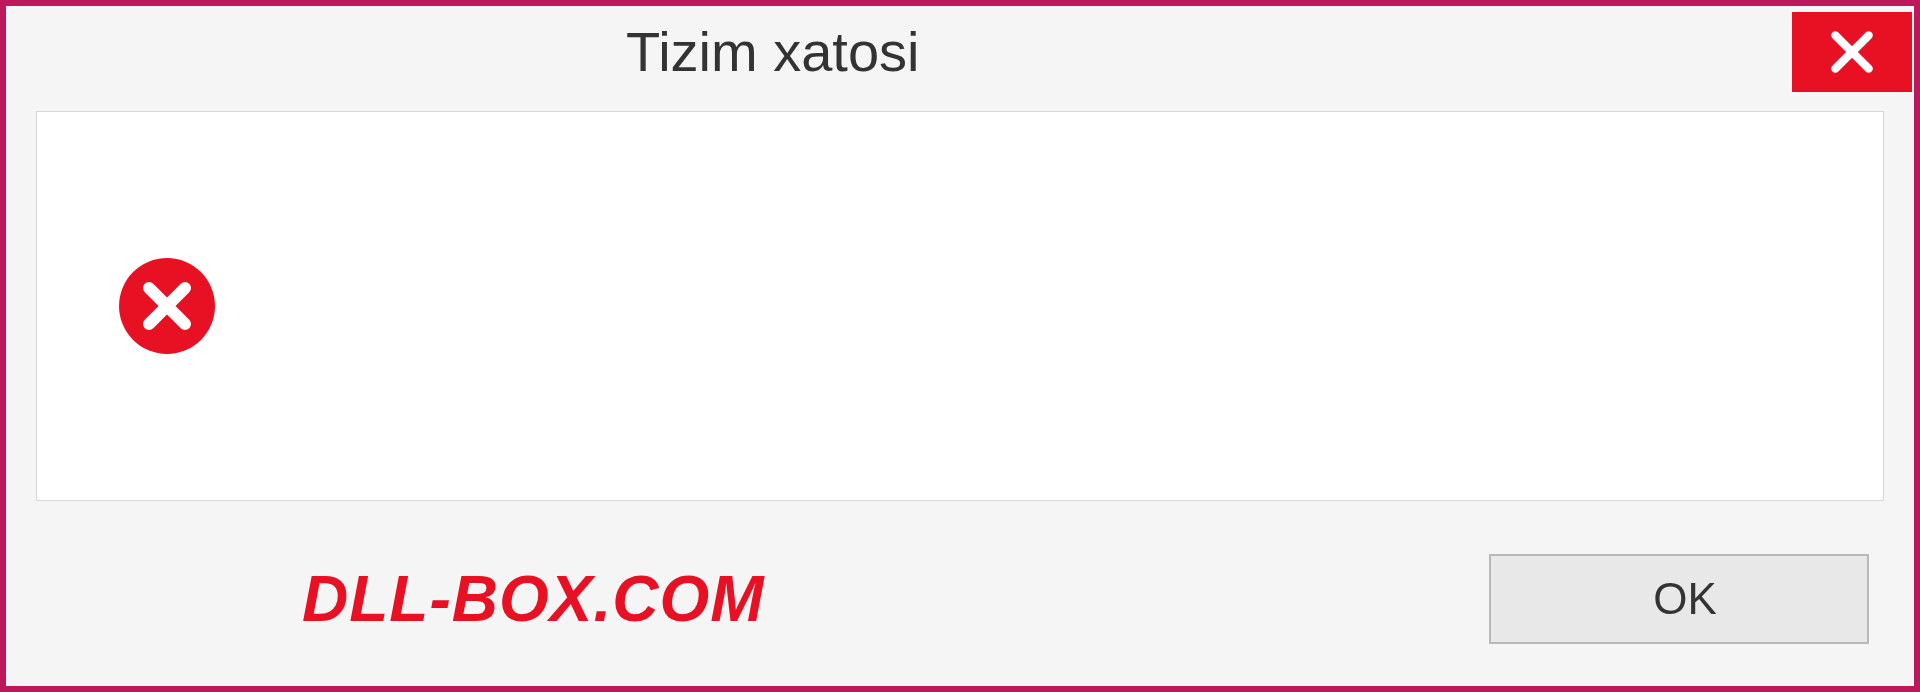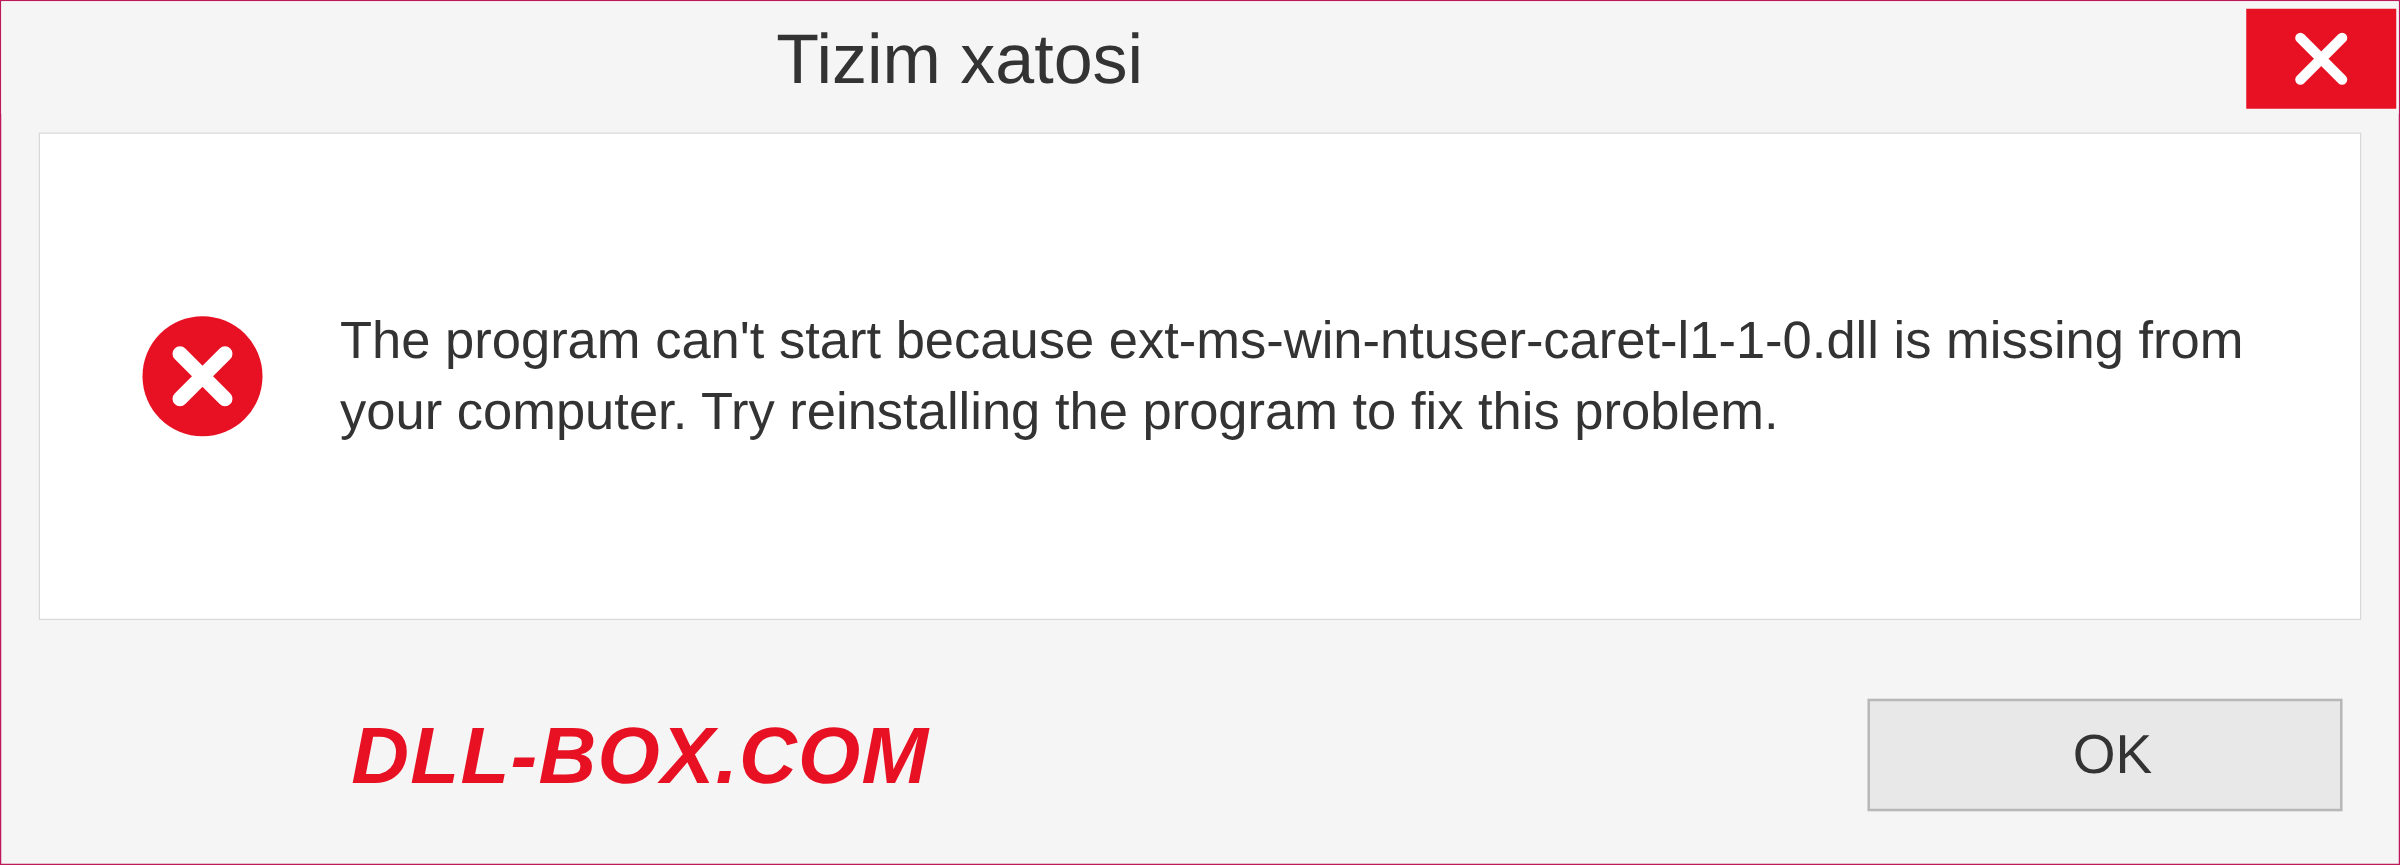--- a/index.html
+++ b/index.html
@@ -11,21 +11,21 @@
       font-family: 'Segoe UI', Arial, sans-serif;
       background: #ffffff;
       width: 1920px;
       height: 692px;
       overflow: hidden;
     }
     .dialog {
       width: 1920px;
       height: 692px;
       background: #f5f5f5;
-      border: 1px solid #be185d;
+      border: 6px solid #be185d;
       position: relative;
     }
     .titlebar {
       height: 90px;
       display: flex;
       align-items: center;
       justify-content: space-between;
       background: #f5f5f5;
     }
     .title {
@@ -70,21 +70,21 @@
     }
     .message {
       font-size: 42px;
       color: #333;
       line-height: 1.35;
       font-weight: 400;
     }
     .footer {
       position: absolute;
       bottom: 0;
-      left: 0;
+      left: 16px;
       right: 0;
       height: 175px;
       display: flex;
       align-items: center;
       justify-content: space-between;
       padding: 0 45px 0 280px;
     }
     .watermark {
       font-size: 64px;
       font-weight: 900;
@@ -119,20 +119,19 @@
     </div>
   </div>
 
   <div class="content-box">
     <div class="error-icon">
       <svg viewBox="0 0 100 100">
         <circle cx="50" cy="50" r="48" fill="#e81123"></circle>
         <path d="M32 32 L68 68 M68 32 L32 68" stroke="#ffffff" stroke-width="12" stroke-linecap="round" fill="none"></path>
       </svg>
     </div>
-    <div class="message">The program can't start because ext-ms-win-ntuser-caret-l1-1-0.dll is missing from your computer. Try reinstalling the program to fix this problem.</div>
   </div>
 
   <div class="footer">
     <div class="watermark">DLL-BOX.COM</div>
     <button class="ok-button">OK</button>
   </div>
 </div>
 
 </body></html>

